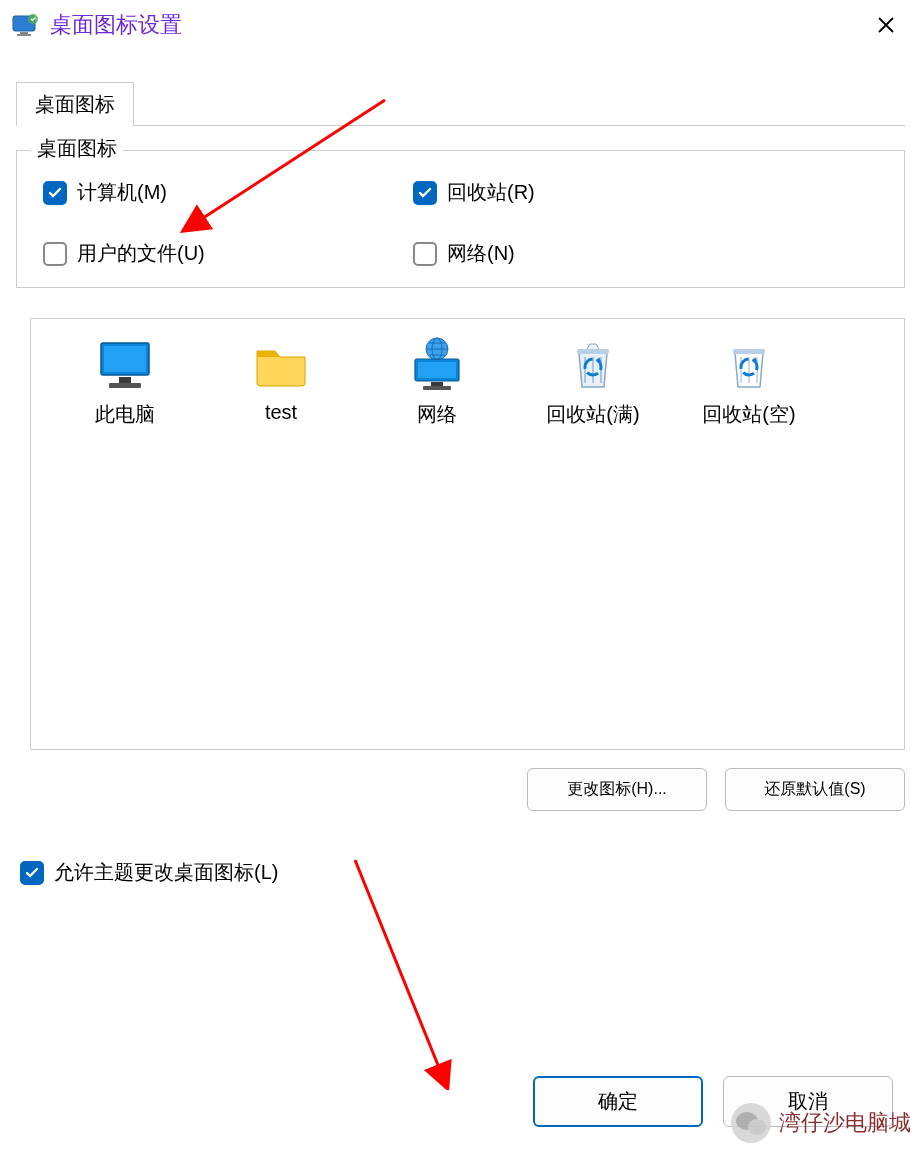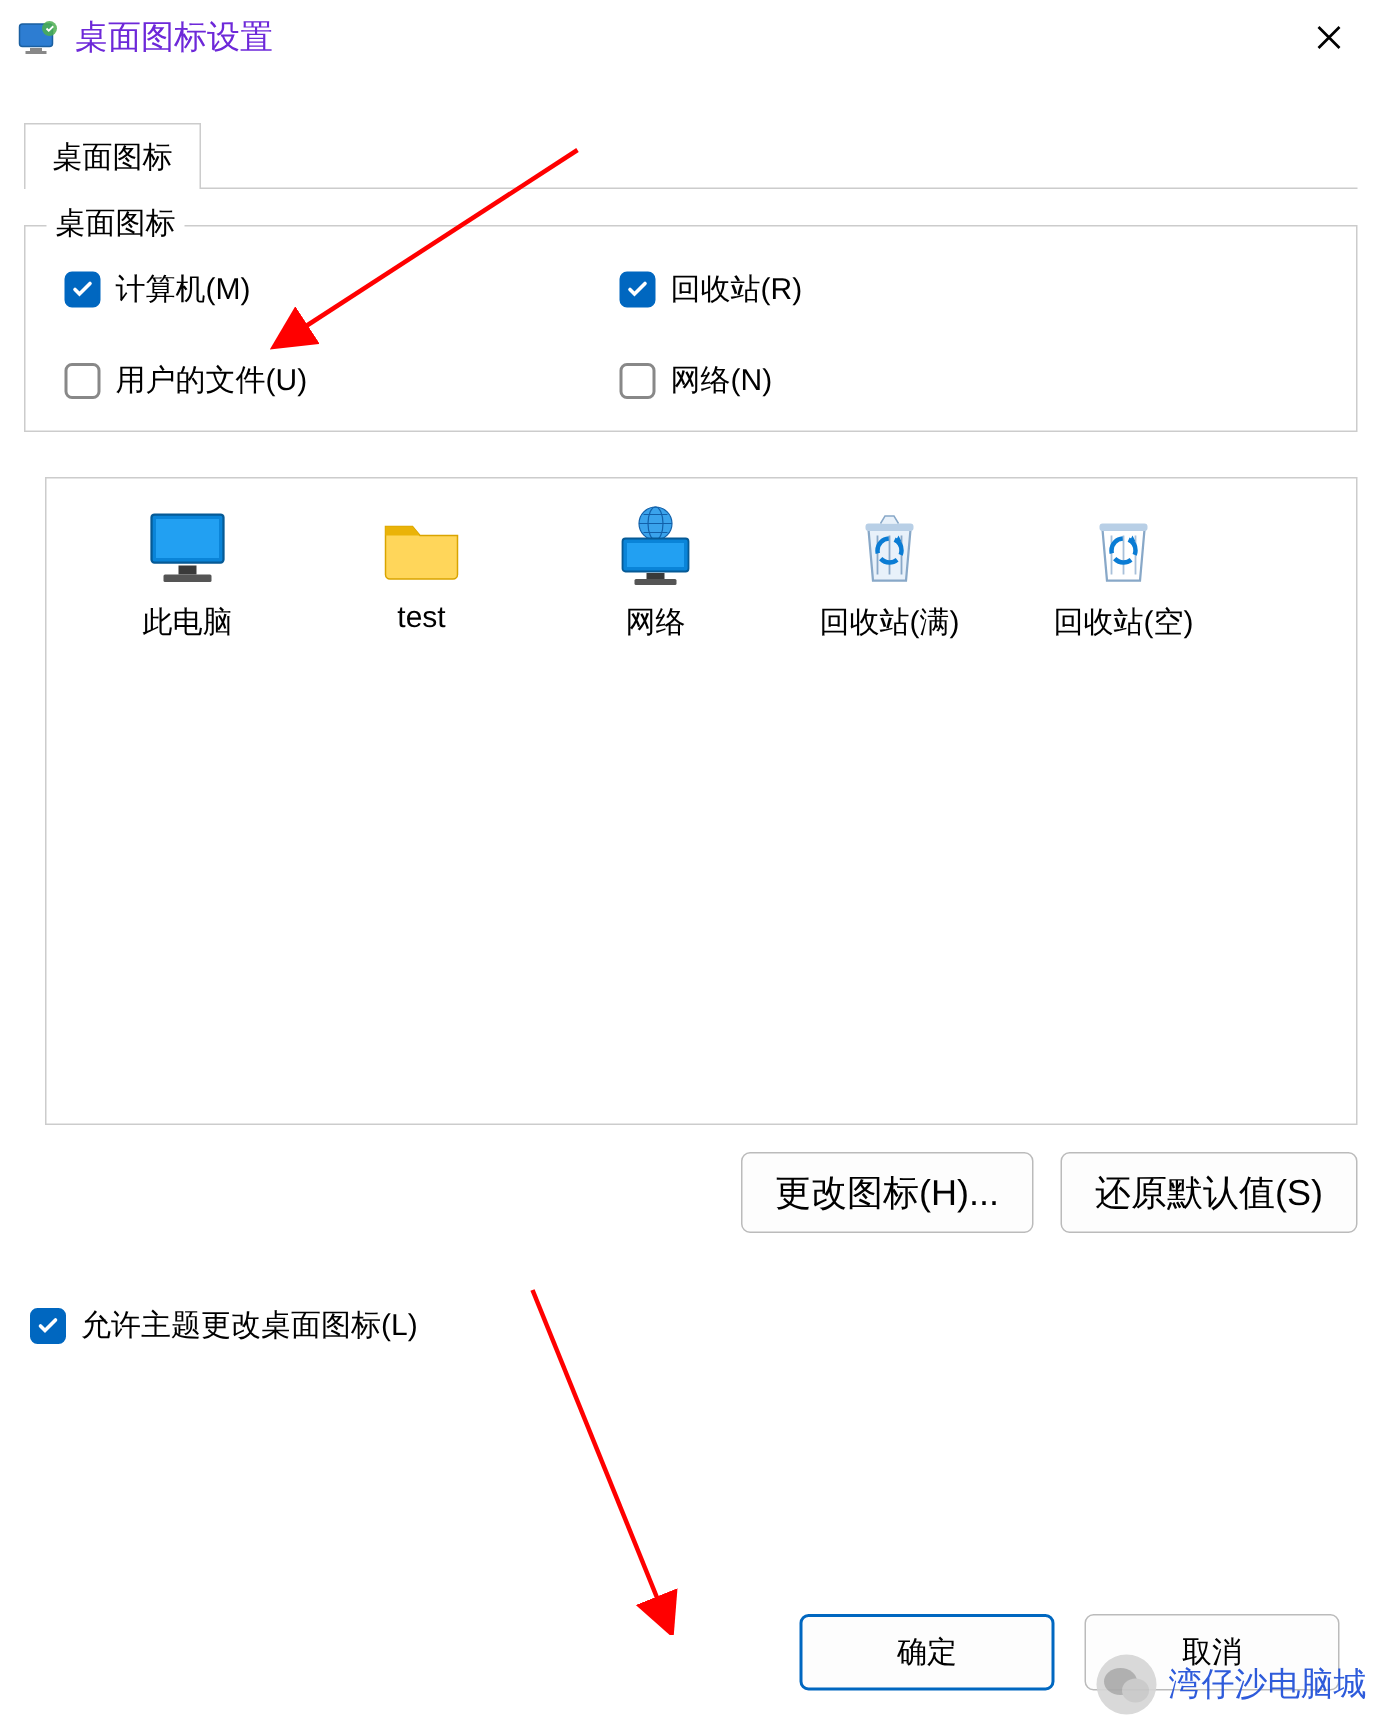--- a/index.html
+++ b/index.html
@@ -130,21 +130,21 @@
       display: flex;
       justify-content: flex-end;
       gap: 18px;
       margin-top: 18px;
     }
     .btn {
       border: 1px solid #bbb;
       border-radius: 6px;
       background: #fdfdfd;
       padding: 10px 22px;
-      font-size: 24px;
+      font-size: 16px;
       cursor: pointer;
       min-width: 180px;
       text-align: center;
     }
 
     .allow-row {
       display: flex;
       align-items: center;
       gap: 10px;
       margin-top: 48px;
@@ -170,21 +170,21 @@
     }
     .footer-btn.primary { border: 2px solid #0067c0; }
 
     .watermark {
       position: absolute;
       bottom: 12px;
       right: 10px;
       display: flex;
       align-items: center;
       gap: 8px;
-      color: #1d4ed8;
+      color: #7f1d1d;
       font-size: 22px;
       pointer-events: none;
       opacity: 0.92;
     }
     .watermark-icon {
       width: 40px; height: 40px;
       border-radius: 50%;
       background: #d6d6d6;
       display: flex; align-items: center; justify-content: center;
     }

